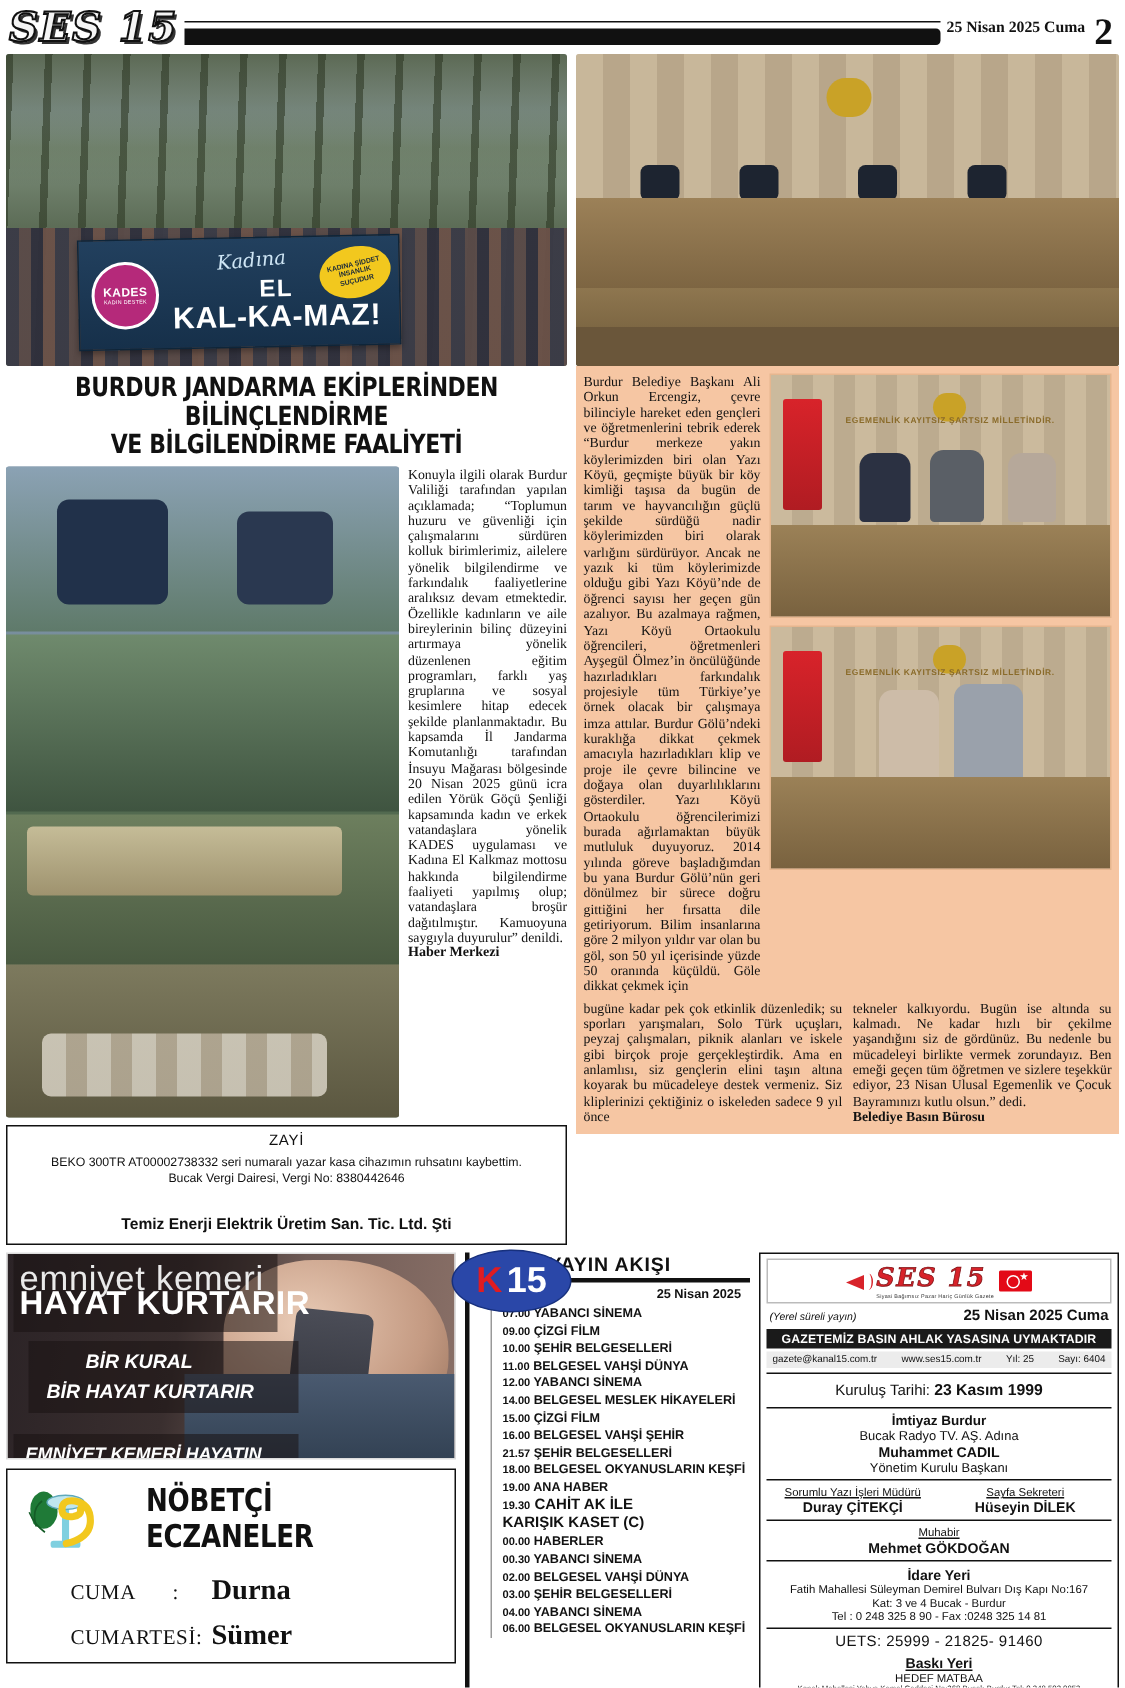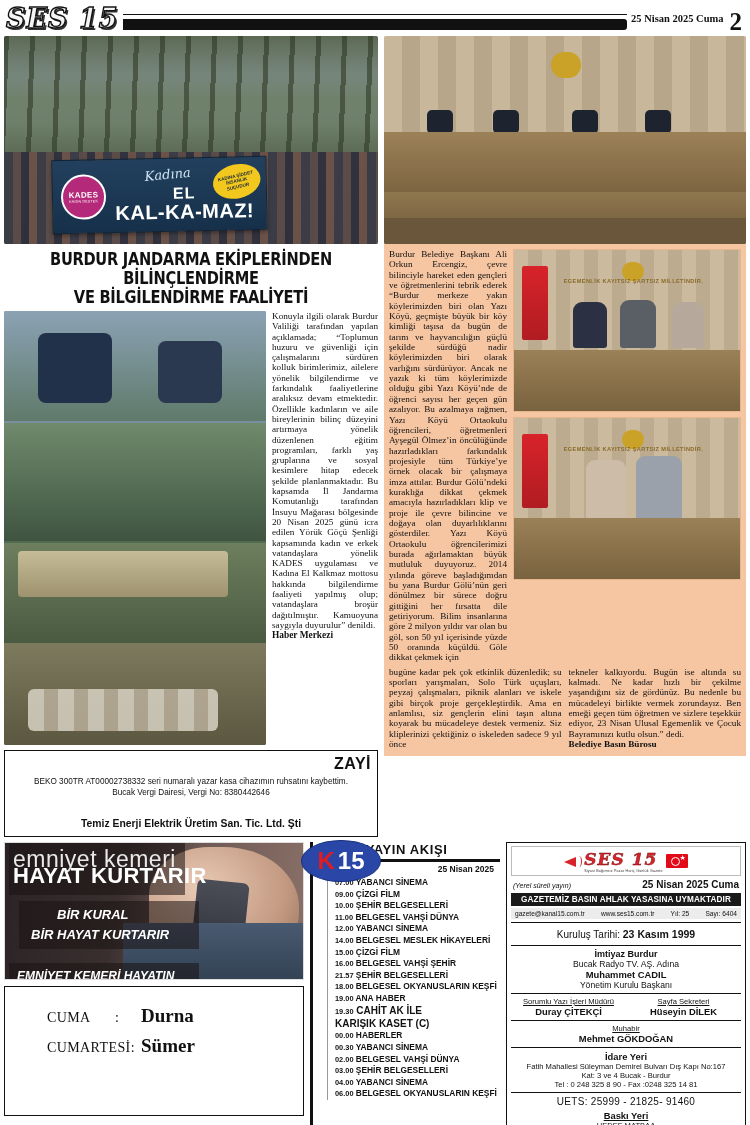--- a/index.html
+++ b/index.html
@@ -125,21 +125,21 @@
     background:#2a3850; border-radius:8px;}
 
   .left-text-col { width:106px; }
   .left-text-col .body-text { font-size:9.2px; line-height:10.3px; }
   .byline { font-weight:bold; font-family:"Liberation Serif", serif; font-size:9.4px; }
 
   .zayi-box {
     border:1px solid #111; margin-top:5px; padding:4px 6px 7px; text-align:center;
     background:#fff;
   }
-  .zayi-title { font-size:16px; font-weight:bold; letter-spacing:.5px; margin-bottom:3px;text-align:right; }
+  .zayi-title { font-size:10px; font-weight:normal; letter-spacing:.5px; margin-bottom:3px; }
   .zayi-line { font-size:8.2px; line-height:11px; }
   .zayi-strong { font-size:10.4px; font-weight:bold; margin-top:20px; }
 
   
   .ph-council {
     height:208px; border-radius:2px; position:relative; overflow:hidden;
     background:linear-gradient(180deg,#d9cdbb 0%,#cdbfa8 30%,#9c8straw 31%,#b5a78f 60%,#8e8271 100%);
     background:linear-gradient(180deg,#ddd2c0 0%,#cbbda6 34%,#b1a289 62%,#8d8170 100%);
   }
   .cc-wall { position:absolute; left:0; right:0; top:0; height:96px;
@@ -414,20 +414,34 @@
         <div class="sb-box" style="left:4px;top:120px;width:190px;height:46px"></div>
         <div class="sb-t1">emniyet kemeri</div>
         <div class="sb-t2">HAYAT KURTARIR</div>
         <div class="sb-t3">BİR KURAL</div>
         <div class="sb-t4">BİR HAYAT KURTARIR</div>
         <div class="sb-t5">EMNİYET KEMERİ HAYATIN</div>
         <div class="sb-t6">SIGORTASIDIR</div>
       </div>
 
       <div class="ecz-box">
+        <div class="ecz-head">
+          <svg width="74" height="52" viewBox="0 0 74 52">
+            <ellipse cx="37" cy="30" rx="34" ry="21" fill="#fff"></ellipse>
+            <path d="M12 30 Q6 14 16 8 Q24 5 28 16 Q31 26 24 32 Q18 36 12 30Z" fill="#1f7a37"></path>
+            <path d="M14 32 Q10 20 18 14" stroke="#145c27" stroke-width="1.2" fill="none"></path>
+            <path d="M20 36 Q12 30 9 22" stroke="#145c27" stroke-width="1.2" fill="none"></path>
+            <rect x="32" y="14" width="5" height="30" fill="#7fd0e0"></rect>
+            <rect x="24" y="42" width="21" height="5" rx="2" fill="#7fd0e0"></rect>
+            <ellipse cx="34.5" cy="15" rx="13" ry="5" fill="#bfe6ef" stroke="#5fa9bb"></ellipse>
+            <path d="M35 44 Q52 40 52 28 Q52 16 41 14 Q32 13 32 20 Q32 26 40 25 Q46 24 45 20" stroke="#f2c81e" stroke-width="5" fill="none" stroke-linecap="round"></path>
+            <circle cx="45" cy="19" r="2" fill="#f2c81e"></circle>
+          </svg>
+          <div class="ecz-title">NÖBETÇİ ECZANELER</div>
+        </div>
         <div class="ecz-rows">
           <div class="ecz-row">
             <div class="ecz-day">CUMA</div>
             <div class="ecz-colon">:</div>
             <div class="ecz-name">Durna</div>
           </div>
           <div class="ecz-row">
             <div class="ecz-day">CUMARTESİ:</div>
             <div class="ecz-colon"></div>
             <div class="ecz-name">Sümer</div>

